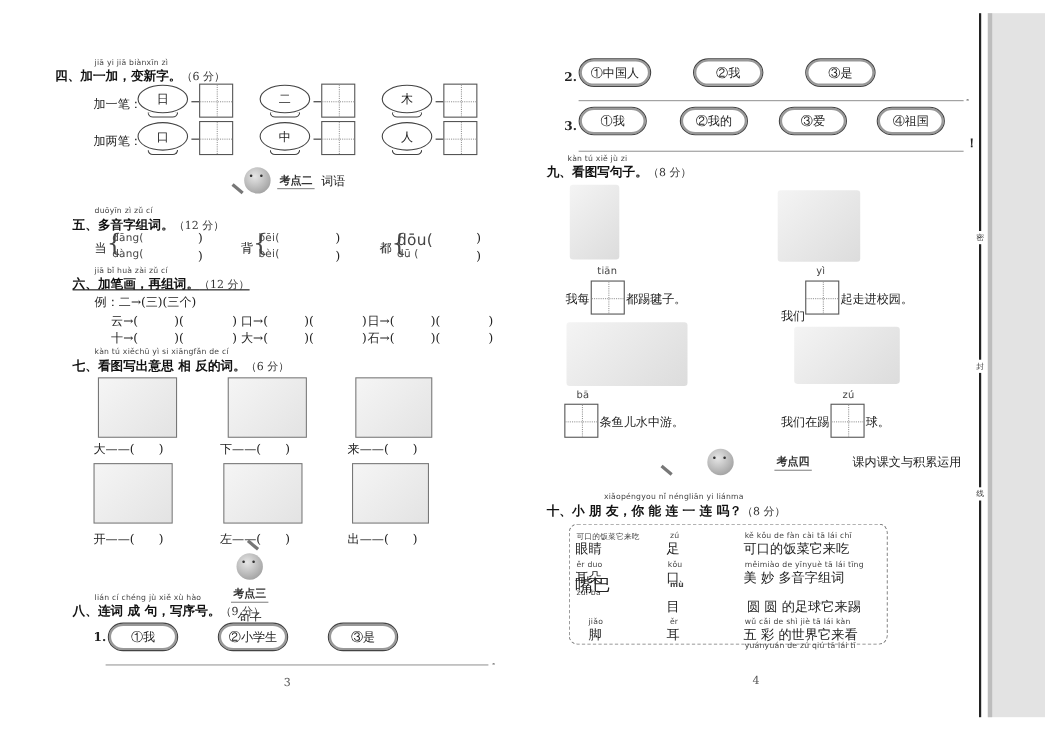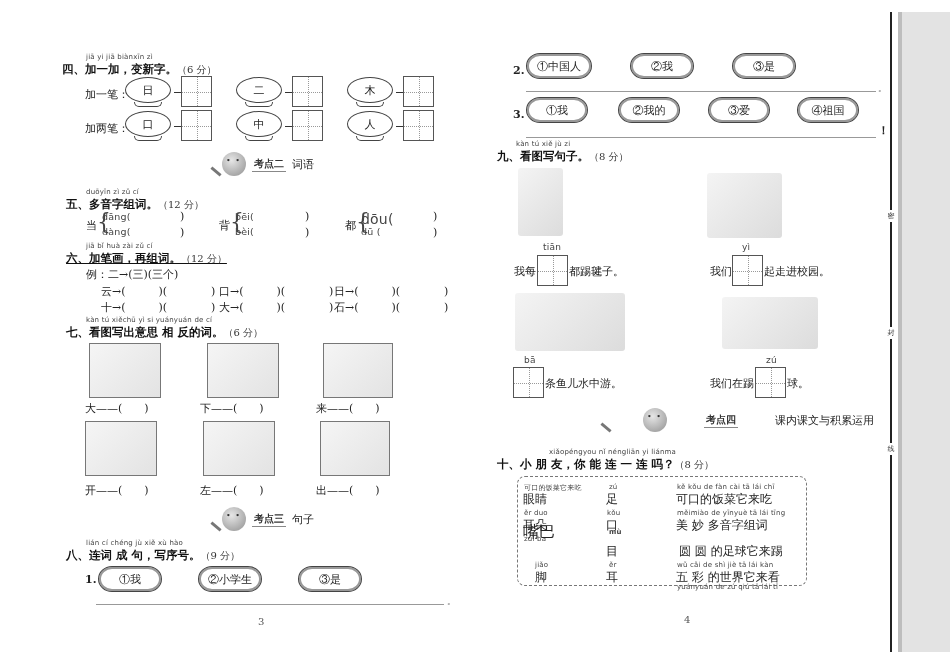--- a/index.html
+++ b/index.html
@@ -33,21 +33,21 @@
   .margin-line { position: absolute; left: 890px; top: 12px; width: 2px; height: 640px; background: #222; }
   .margin-char { position: absolute; left: 885px; font-size: 7px; background: #fff; padding: 1px 0; color: #333; width: 12px; text-align: center; }
   .side-panel { position: absolute; left: 898px; top: 12px; width: 52px; height: 640px; background: #e3e3e3; border-left: 4px solid #bdbdbd; }
 </style>
 </head>
 <body>
 
 <div>
 
   <div class="abs py" style="left:86px;top:53px;">jiā yi jiā  biànxīn zì</div>
-  <div class="abs qtitle" style="left:62px;top:62px;">
+  <div class="abs qtitle" style="left:50px;top:62px;">
     <span>四、加一加，变新字。</span><span class="score">（6 分）</span>
   </div>
   <div class="abs txt" style="left:85px;top:87px;">加一笔：</div>
   <div class="abs txt" style="left:85px;top:121px;font-family:Liberation Mono, monospace;">加两笔：</div>
 
   <div class="oval" style="left:125px;top:77px;">
       <span>日</span>
     </div>
   <div class="arrow" style="left:174px;top:92px;"></div>
   <div class="tian" style="left:181px;top:76px;"></div>
@@ -120,40 +120,40 @@
     <span>六、加笔画，再组词。</span><span class="score">（12 分）</span>
   </div>
   <div class="abs txt" style="left:86px;top:267px;">例：二→(三)(三个)</div>
   <div class="abs txt" style="left:101px;top:284px;">云→(　　　)(　　　　)</div>
   <div class="abs txt" style="left:219px;top:284px;">口→(　　　)(　　　　)</div>
   <div class="abs txt" style="left:334px;top:284px;">日→(　　　)(　　　　)</div>
   <div class="abs txt" style="left:101px;top:300px;">十→(　　　)(　　　　)</div>
   <div class="abs txt" style="left:219px;top:300px;">大→(　　　)(　　　　)</div>
   <div class="abs txt" style="left:334px;top:300px;">石→(　　　)(　　　　)</div>
 
-  <div class="abs py" style="left:86px;top:316px;">kàn tú xiěchū yì  si yuányuán de  cí</div>
+  <div class="abs py" style="left:86px;top:316px;">kàn tú xiěchū yì  si xiāngfǎn de  cí</div>
   <div class="abs qtitle" style="left:66px;top:325px;">
     <span>七、看图写出意思 相 反的词。</span><span class="score">（6 分）</span>
   </div>
 
   <div class="pic" style="left:89px;top:343px;width:72px;height:55px;"></div>
   <div class="pic" style="left:207px;top:343px;width:72px;height:55px;"></div>
   <div class="pic" style="left:323px;top:343px;width:70px;height:55px;"></div>
   <div class="abs txt" style="left:85px;top:401px;">大——(　　)</div>
   <div class="abs txt" style="left:200px;top:401px;">下——(　　)</div>
   <div class="abs txt" style="left:316px;top:401px;">来——(　　)</div>
 
   <div class="pic" style="left:85px;top:421px;width:72px;height:55px;"></div>
   <div class="pic" style="left:203px;top:421px;width:72px;height:55px;"></div>
   <div class="pic" style="left:320px;top:421px;width:70px;height:55px;"></div>
   <div class="abs txt" style="left:85px;top:483px;">开——(　　)</div>
   <div class="abs txt" style="left:200px;top:483px;">左——(　　)</div>
   <div class="abs txt" style="left:316px;top:483px;">出——(　　)</div>
 
-  <div class="badge" style="left:210px;top:507px;">
+  <div class="badge" style="left:210px;top:480px;flex-direction:column;">
     <div class="pen"></div>
     <div class="smiley"></div>
     <span class="badge-tag">考点三</span>
     <span class="badge-label">句子</span>
   </div>
 
   <div class="abs py" style="left:86px;top:539px;">lián cí chéng jù   xiě xù hào</div>
   <div class="abs qtitle" style="left:66px;top:548px;">
     <span>八、连词 成 句，写序号。</span><span class="score">（9 分）</span>
   </div>
@@ -211,21 +211,21 @@
 
   <div class="pic-noborder" style="left:518px;top:168px;width:45px;height:68px;"></div>
   <div class="pic-noborder" style="left:707px;top:173px;width:75px;height:65px;"></div>
 
   <div class="abs py" style="left:543px;top:242px;font-size:9px;">tiān</div>
   <div class="abs txt" style="left:514px;top:264px;">我每</div>
   <div class="tian" style="left:537px;top:255px;"></div>
   <div class="abs txt" style="left:569px;top:264px;">都踢毽子。</div>
 
   <div class="abs py" style="left:742px;top:242px;font-size:9px;">yì</div>
-  <div class="abs txt" style="left:710px;top:264px;">我们</div>
+  <div class="abs txt" style="left:710px;top:280px;">我们</div>
   <div class="tian" style="left:732px;top:255px;"></div>
   <div class="abs txt" style="left:764px;top:264px;">起走进校园。</div>
 
   <div class="pic-noborder" style="left:515px;top:293px;width:110px;height:58px;"></div>
   <div class="pic-noborder" style="left:722px;top:297px;width:96px;height:52px;"></div>
 
   <div class="abs py" style="left:524px;top:355px;font-size:9px;">bā</div>
   <div class="tian" style="left:513px;top:367px;"></div>
   <div class="abs txt" style="left:545px;top:376px;">条鱼儿水中游。</div>
 

